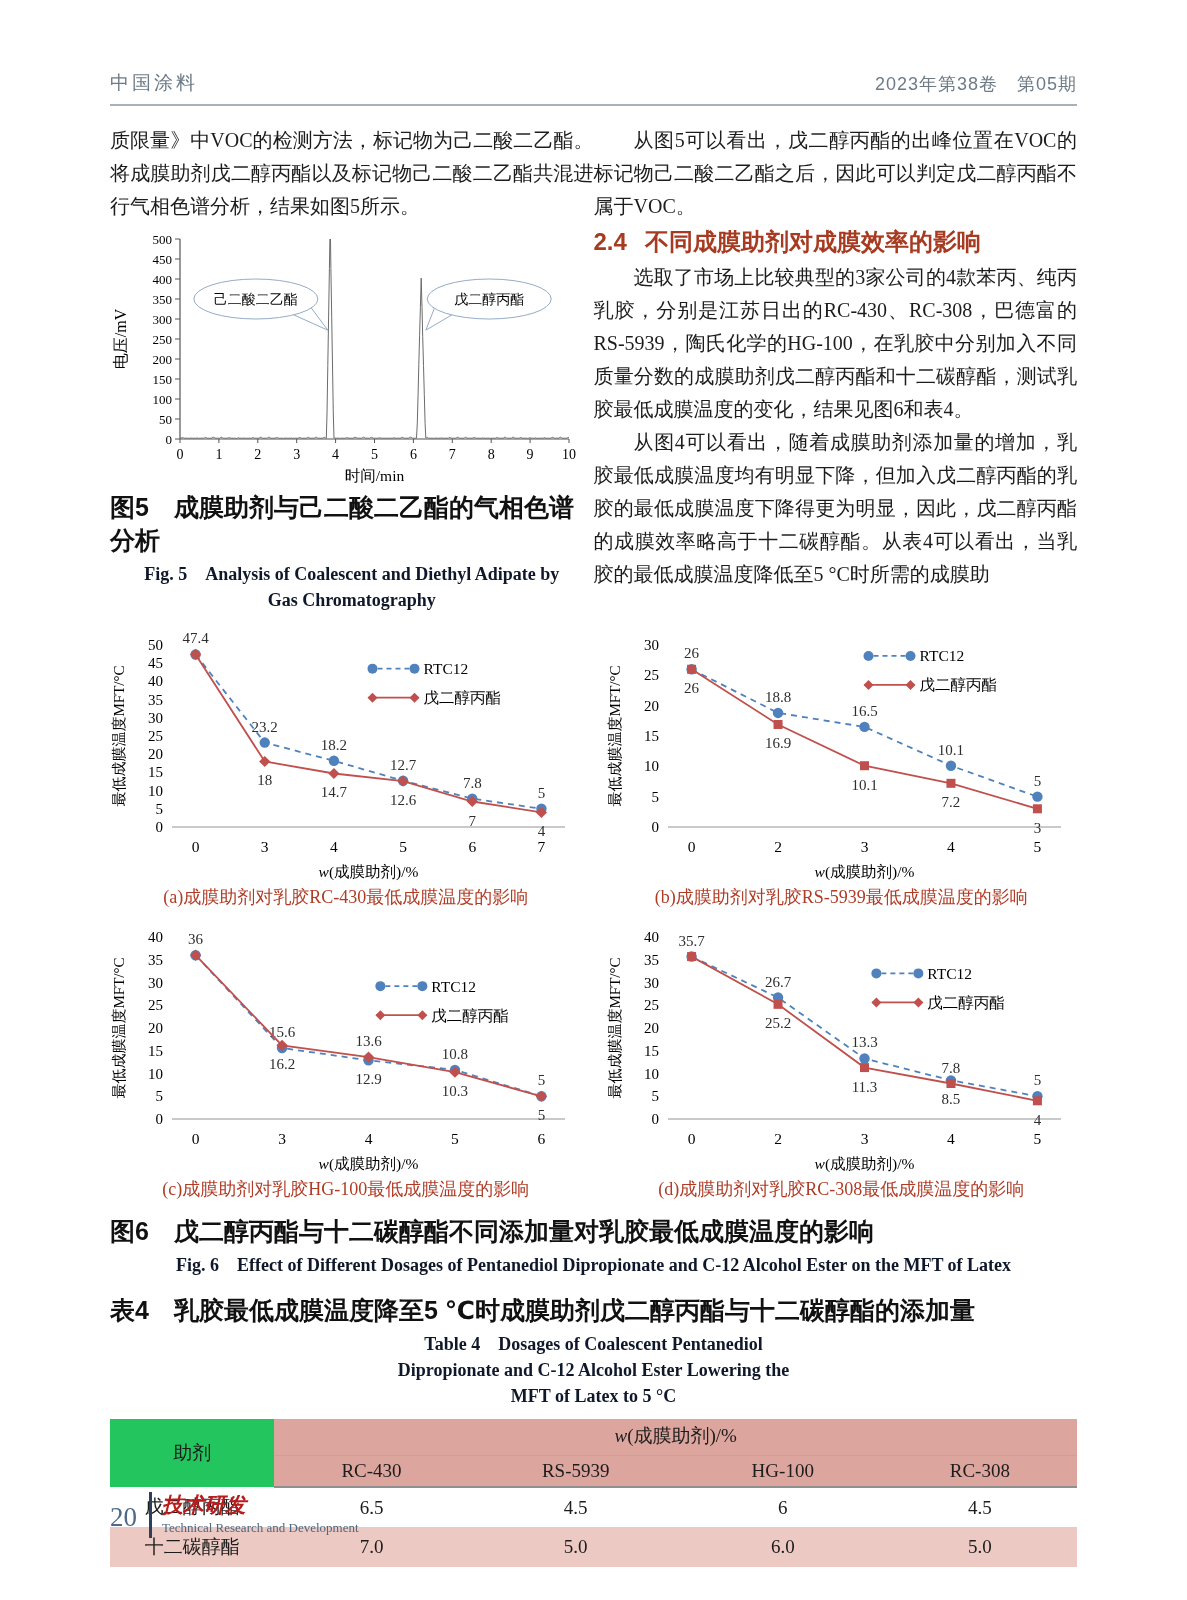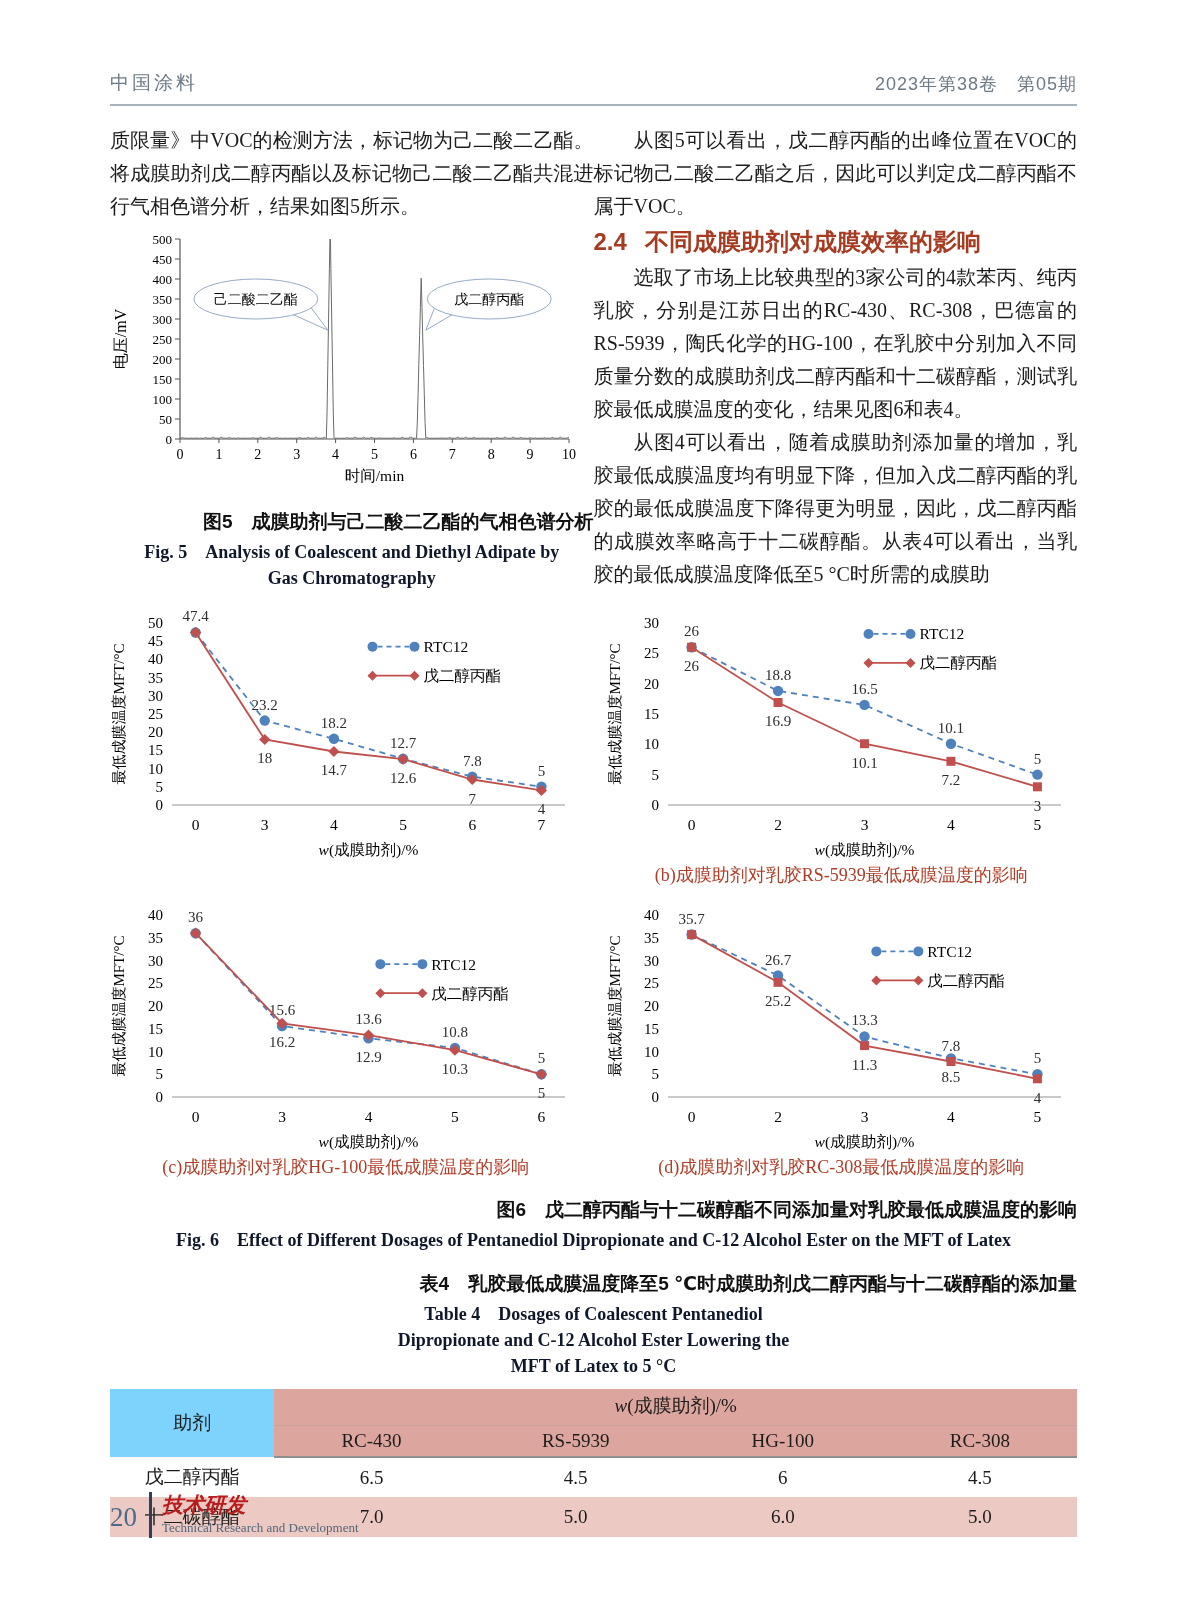--- a/index.html
+++ b/index.html
@@ -19,37 +19,37 @@
   .cols{display:flex;margin-top:18px;}
   .col{flex:1;min-width:0;}
   p.body{font-size:20px;line-height:33px;text-align:justify;margin:0;}
   p.body.ind{text-indent:2em;}
   .sec-h{font-family:"Liberation Sans","DejaVu Sans",sans-serif;font-weight:bold;
          color:#a73b22;font-size:24px;line-height:34px;margin:2px 0 2px 0;}
   .sec-h .num{margin-right:18px;}
   
   .fig5wrap{margin-top:8px;}
   .figcap-cn{font-family:"Liberation Sans","DejaVu Sans",sans-serif;font-weight:bold;
-             font-size:19px;text-align:right;margin-top:18px;color:#111;}
+             font-size:25px;text-align:left;margin-top:0;color:#111;}
   .figcap-en{font-weight:bold;font-size:18px;text-align:center;margin:4px auto 0 auto;
              max-width:430px;line-height:26px;color:#0f172a;}
   
   .fig6grid{display:grid;grid-template-columns:1fr 1fr;column-gap:24px;row-gap:6px;margin-top:10px;}
   .chartcell{display:flex;flex-direction:column;align-items:center;}
   .subcap{color:#b03c26;font-size:18px;text-align:center;margin-top:2px;
           font-family:"Liberation Serif","DejaVu Serif",serif;}
   .fig6caps{margin-top:14px;}
   .fig6caps .figcap-en{max-width:960px;}
   
   .t4caps{margin-top:16px;}
   table.t4{width:100%;border-collapse:collapse;margin-top:10px;font-size:19px;}
   table.t4 th,table.t4 td{font-weight:normal;text-align:center;padding:4px 6px;}
   table.t4 .h1 th{background:#dca59e;}
   table.t4 .h2 th{background:#dca59e;border-bottom:2px solid #8f8f8f;}
-  table.t4 th.stub{background:#7dd3fc;width:17%;}
+  table.t4 th.stub{background:#22c55e;width:17%;}
   table.t4 th.spanh{border-bottom:1px solid #c8a29b;padding-bottom:6px;}
   table.t4 tr.r0 td{background:#ffffff;padding:7px 6px;}
   table.t4 tr.r1 td{background:#ecc9c3;padding:7px 12px;}
   .ital{font-style:italic;}
   
   .footer{position:absolute;left:110px;top:1492px;display:flex;align-items:flex-start;}
   .pageno{font-size:27px;color:#4e6a88;margin-top:10px;margin-right:12px;}
   .fbar{display:inline-block;width:3px;height:46px;background:#2e4057;margin-right:10px;}
   .fsec .fcn{display:block;font-family:"Liberation Sans","DejaVu Sans",sans-serif;
              font-weight:bold;font-size:21px;color:#b91c1c;line-height:26px;font-style:italic;}
@@ -210,20 +210,21 @@
             <line x1="258.5" y1="45.66" x2="308.5" y2="45.66" stroke="#4f81bd" stroke-width="1.8" stroke-dasharray="5,4"></line>
             <circle cx="262.5" cy="45.66" r="5" fill="#4f81bd"></circle>
             <circle cx="304.5" cy="45.66" r="5" fill="#4f81bd"></circle>
             <text x="313.5" y="51.16" font-size="15.5">RTC12</text>
             <line x1="258.5" y1="74.66" x2="308.5" y2="74.66" stroke="#c0504d" stroke-width="1.8"></line>
             <path d="M262.5,69.66L267.5,74.66L262.5,79.66L257.5,74.66Z" fill="#c0504d"></path>
             <path d="M304.5,69.66L309.5,74.66L304.5,79.66L299.5,74.66Z" fill="#c0504d"></path>
             <text x="313.5" y="80.16" font-size="15.5">戊二醇丙酯</text>
           </g>
         </svg>
+      <div class="subcap">(a)成膜助剂对乳胶RC-430最低成膜温度的影响</div>
     </div>
     <div class="chartcell">
       <svg class="mft-chart" width="471" height="260" viewBox="0 0 471 260">
           <g>
             <text x="53" y="209" text-anchor="end" font-size="15">0</text>
             <text x="53" y="178.66666666666669" text-anchor="end" font-size="15">5</text>
             <text x="53" y="148.33333333333334" text-anchor="end" font-size="15">10</text>
             <text x="53" y="118" text-anchor="end" font-size="15">15</text>
             <text x="53" y="87.66666666666667" text-anchor="end" font-size="15">20</text>
             <text x="53" y="57.33333333333333" text-anchor="end" font-size="15">25</text>

